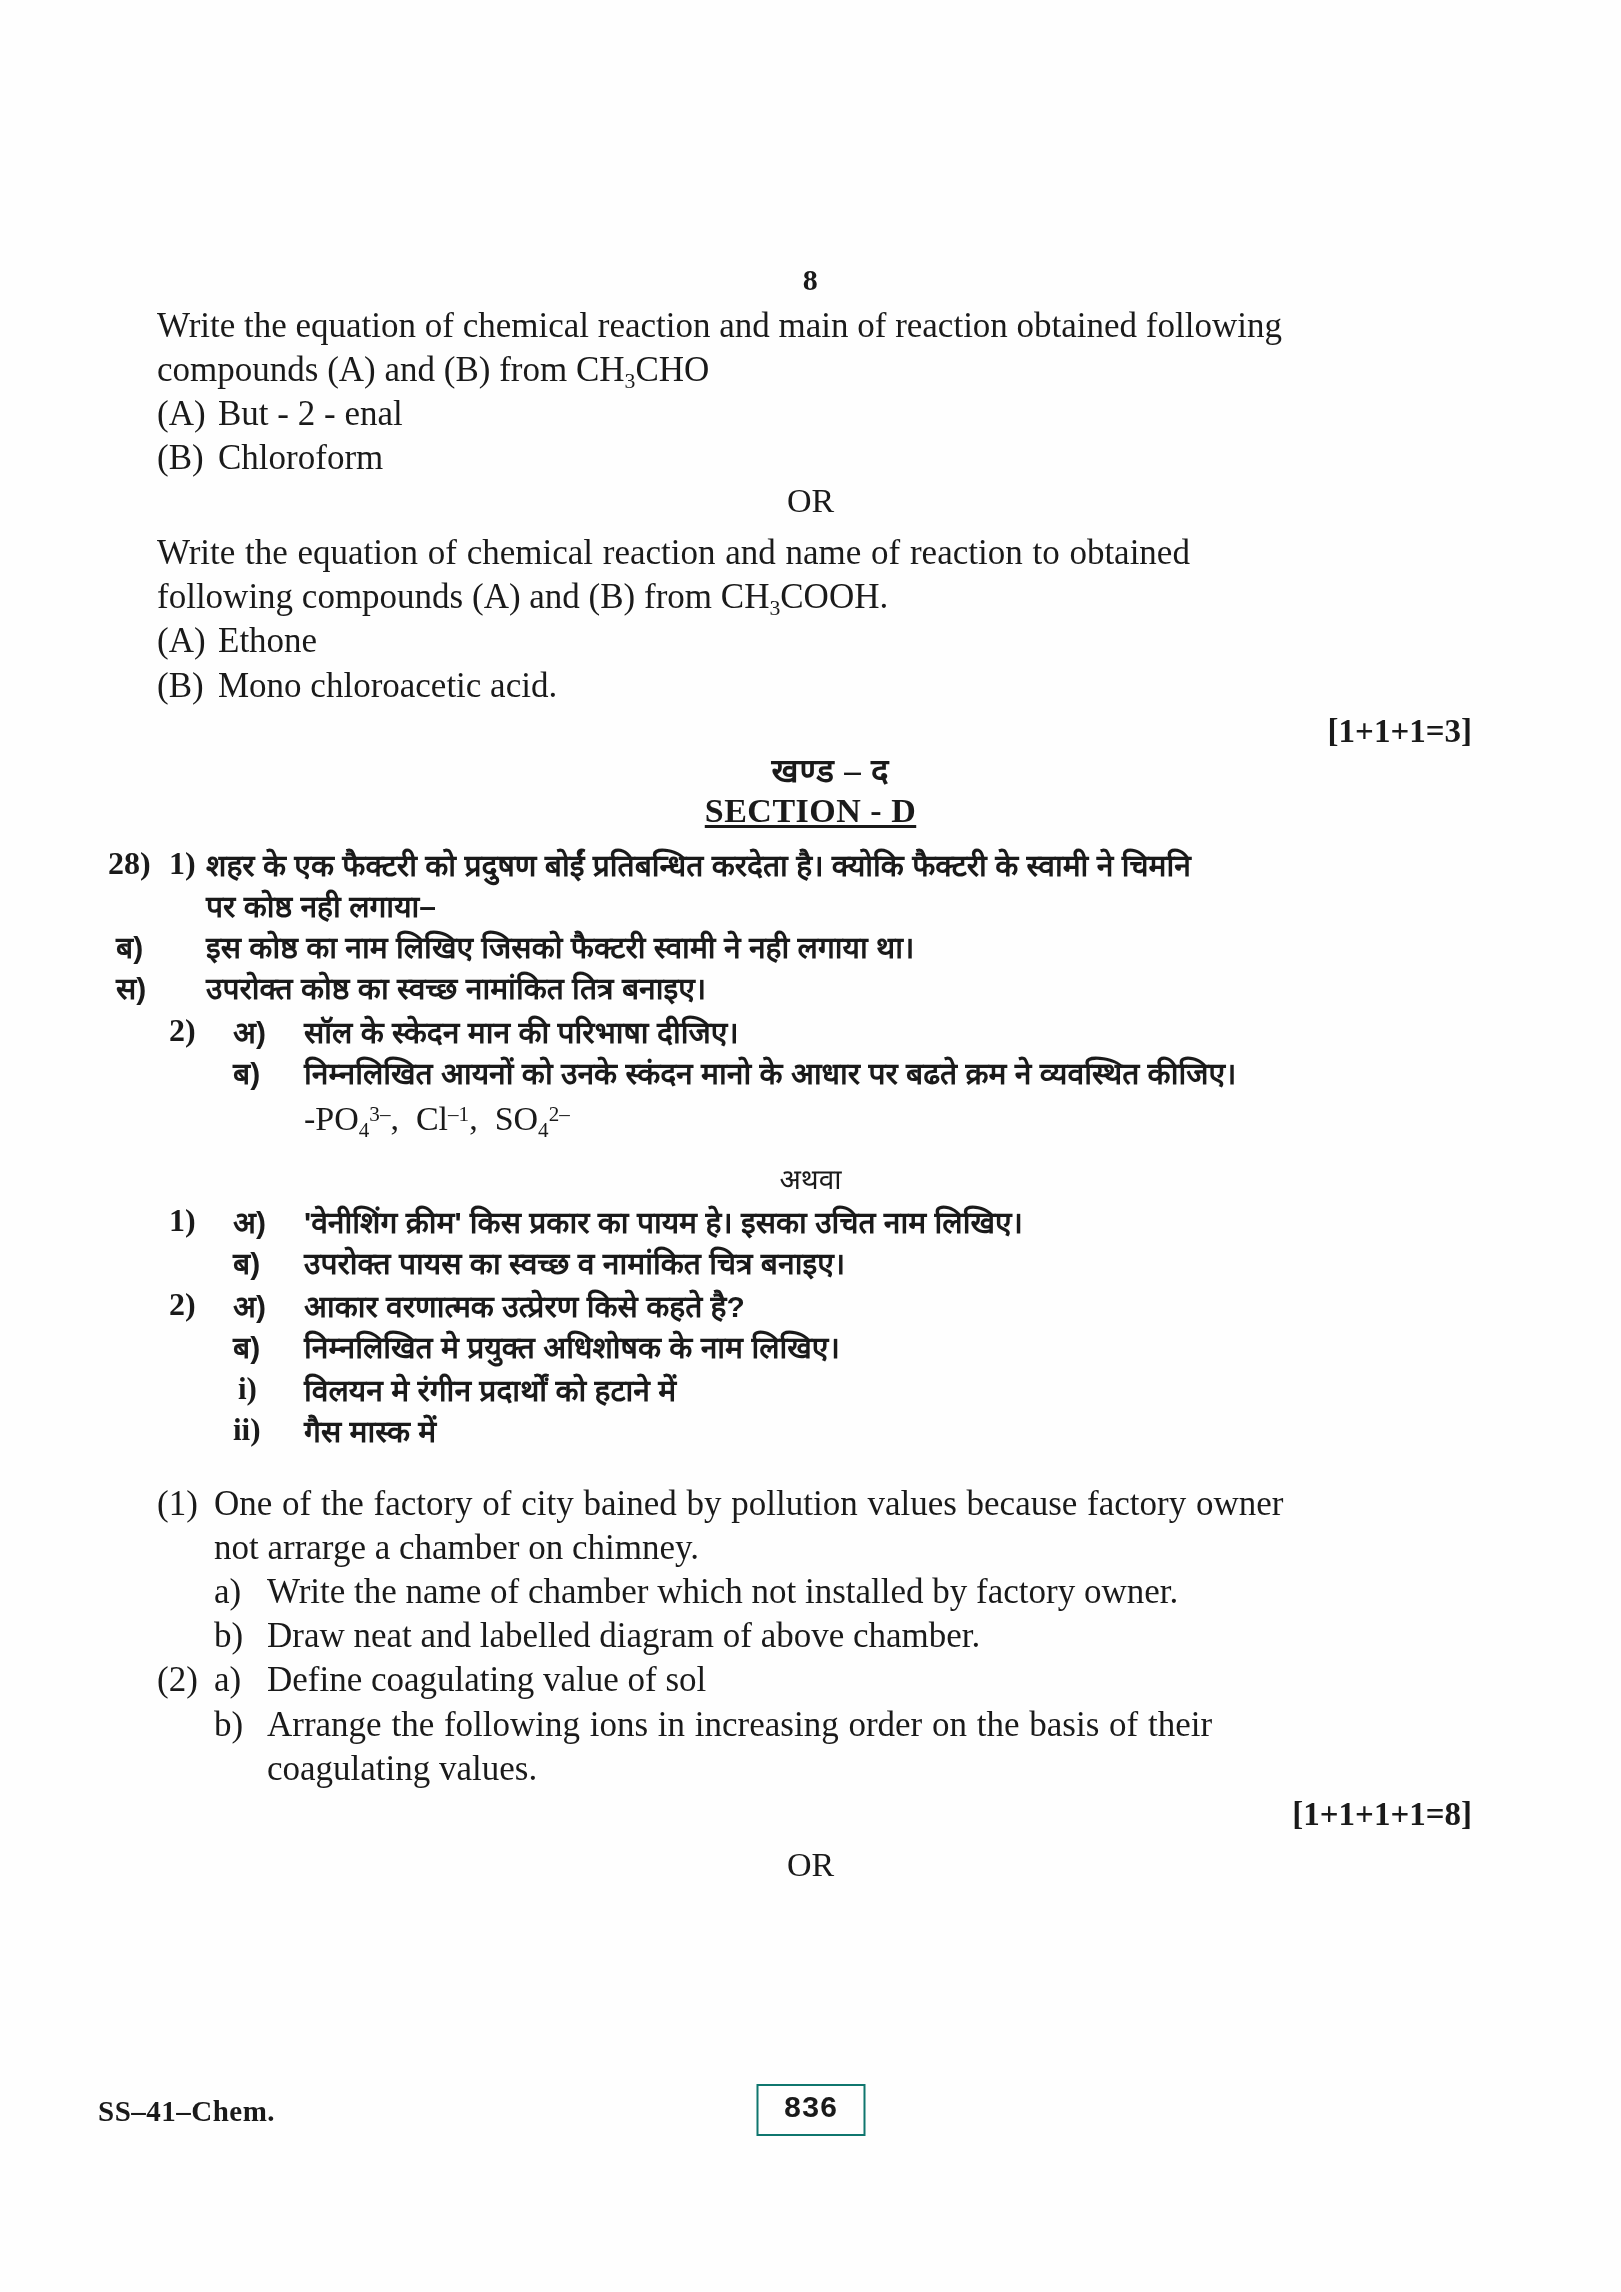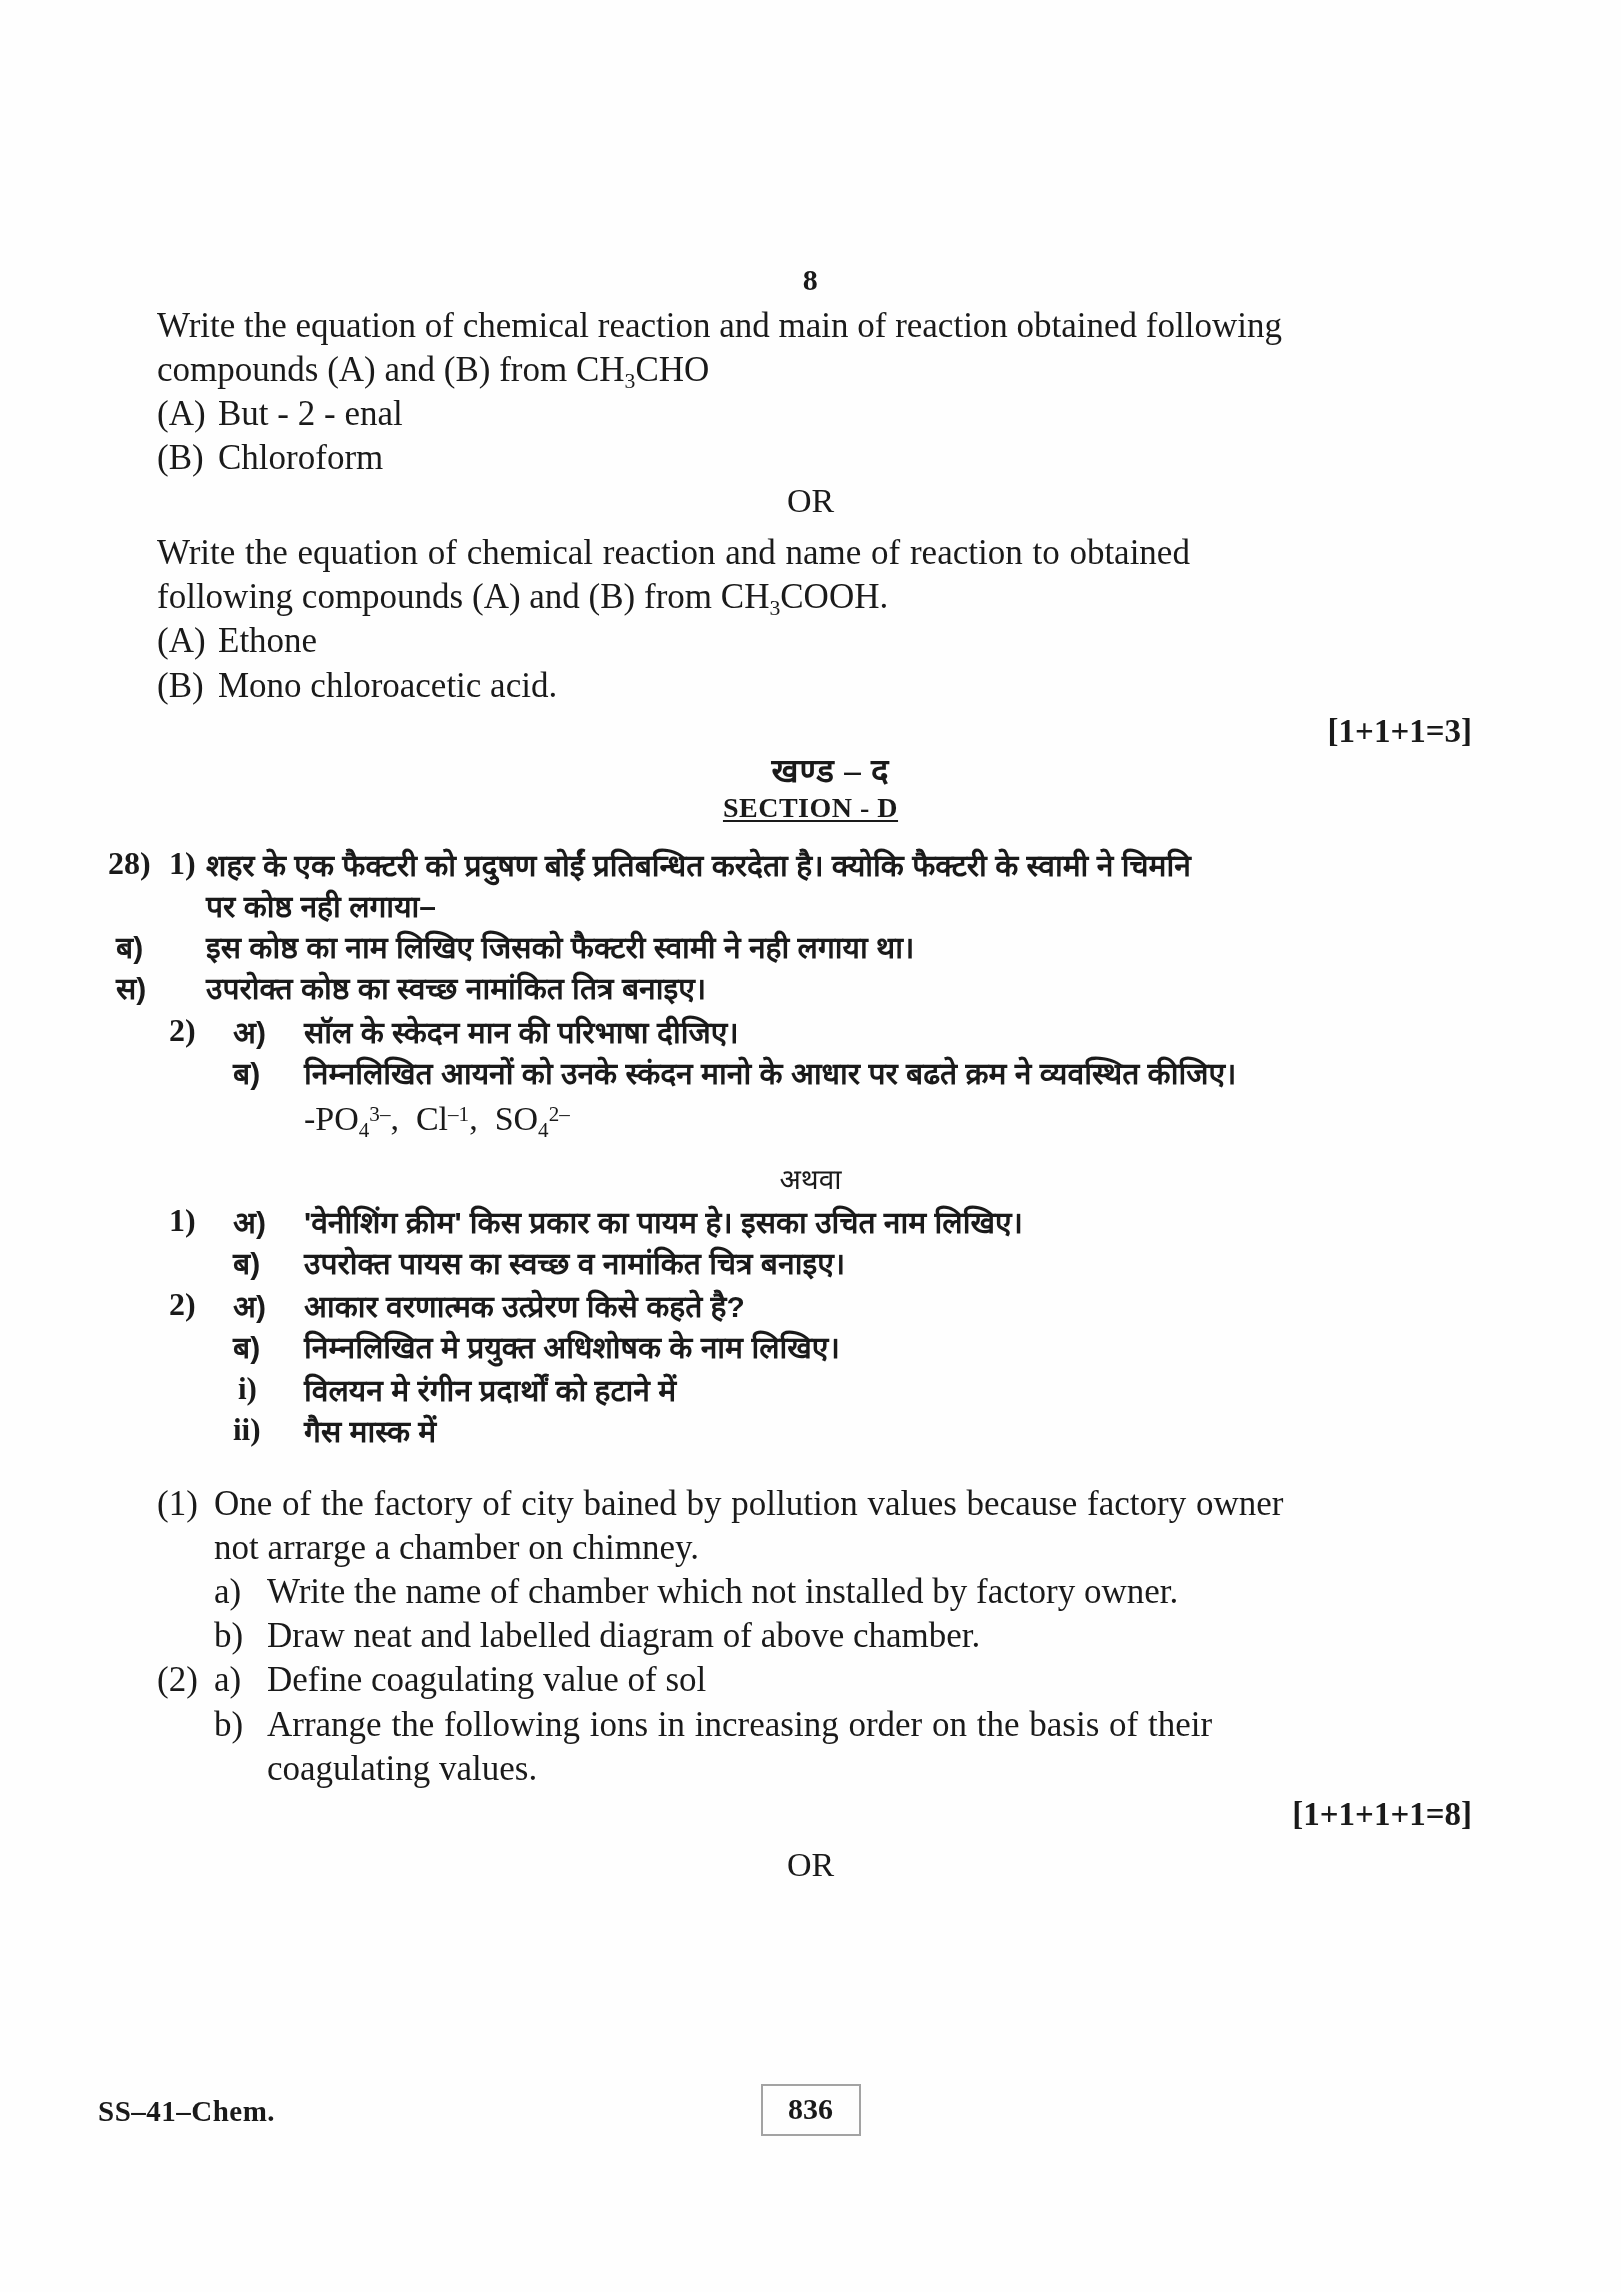--- a/index.html
+++ b/index.html
@@ -77,21 +77,21 @@
     text-align: center;
   }
   .section-hi {
     font-size: 33px;
     font-family: Liberation Serif, serif;
     font-weight: bold;
     letter-spacing: 1px;
     margin-left: 40px;
   }
   .section-en {
-    font-size: 28px;
+    font-size: 34px;
     font-weight: bold;
     font-family: "Liberation Serif", serif;
     text-decoration: underline;
     text-underline-offset: 2.9px;
     letter-spacing: 0.5px;
     text-align: center;
   }
 
   
   .hi-row {
@@ -129,25 +129,25 @@
     font-size: 29px;
     font-weight: bold;
     font-family: "Liberation Serif", serif;
     letter-spacing: 0.5px;
   }
   .footer-box {
     position: absolute;
     left: 50%;
     transform: translateX(-50%);
     bottom: 157px;
-    border: 2px solid #a3a3a3;
+    border: 2px solid #0f766e;
     padding: 5.9px 25.5px 7.8px 25.5px;
     font-size: 30px;
     font-weight: bold;
-    font-family: Liberation Serif, serif;
+    font-family: Liberation Mono, monospace;
   }
 </style>
 </head>
 <body>
 
 <div class="page">
 
   <div class="pageno">8</div>
 
   <div class="eng-line" style="left:157px; top:304px; width:1313px;">Write the equation of chemical reaction and main of reaction obtained following</div>

